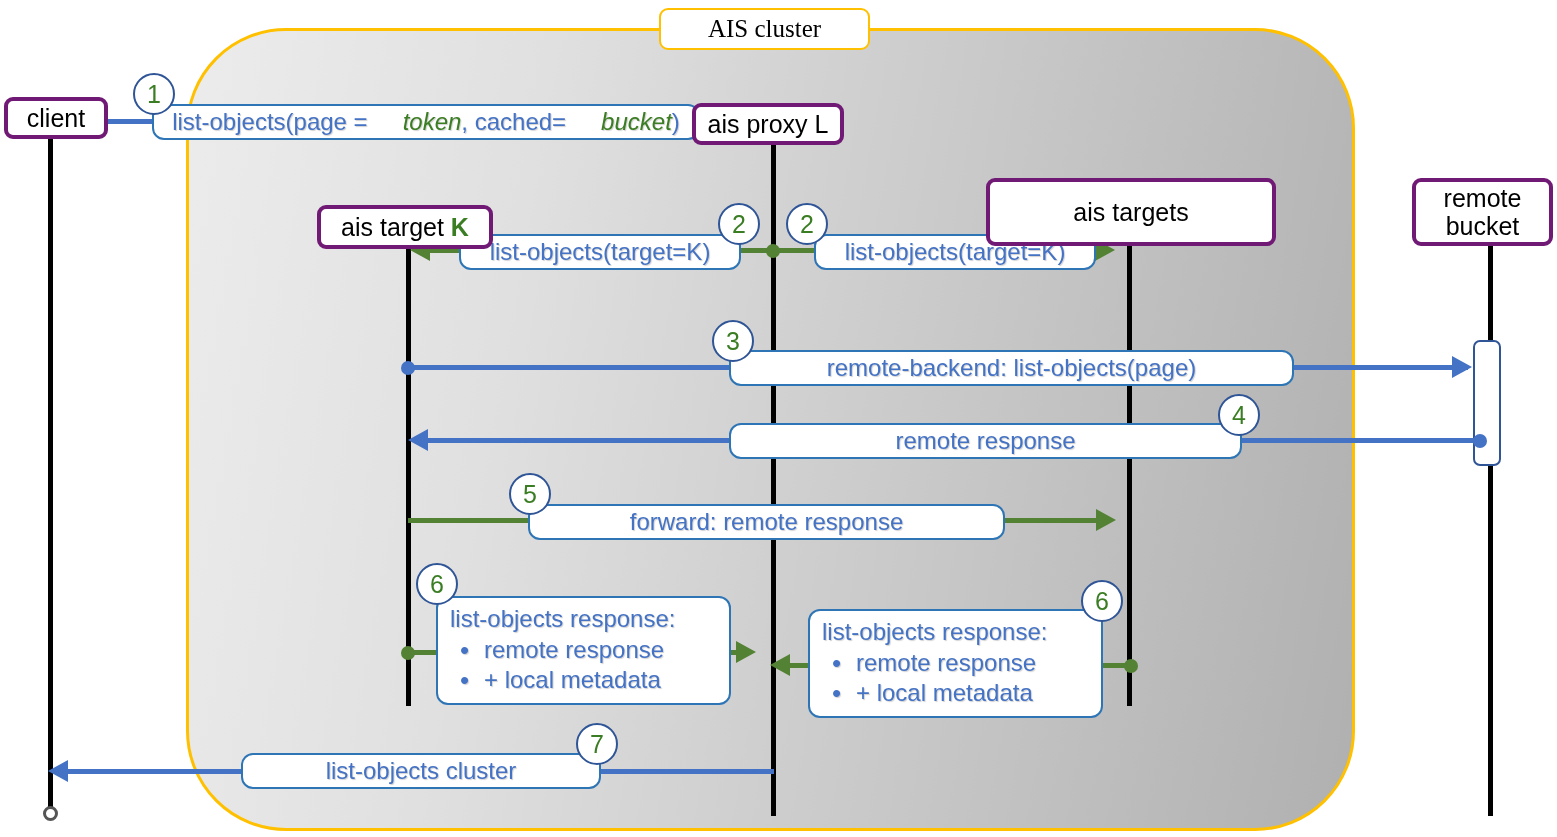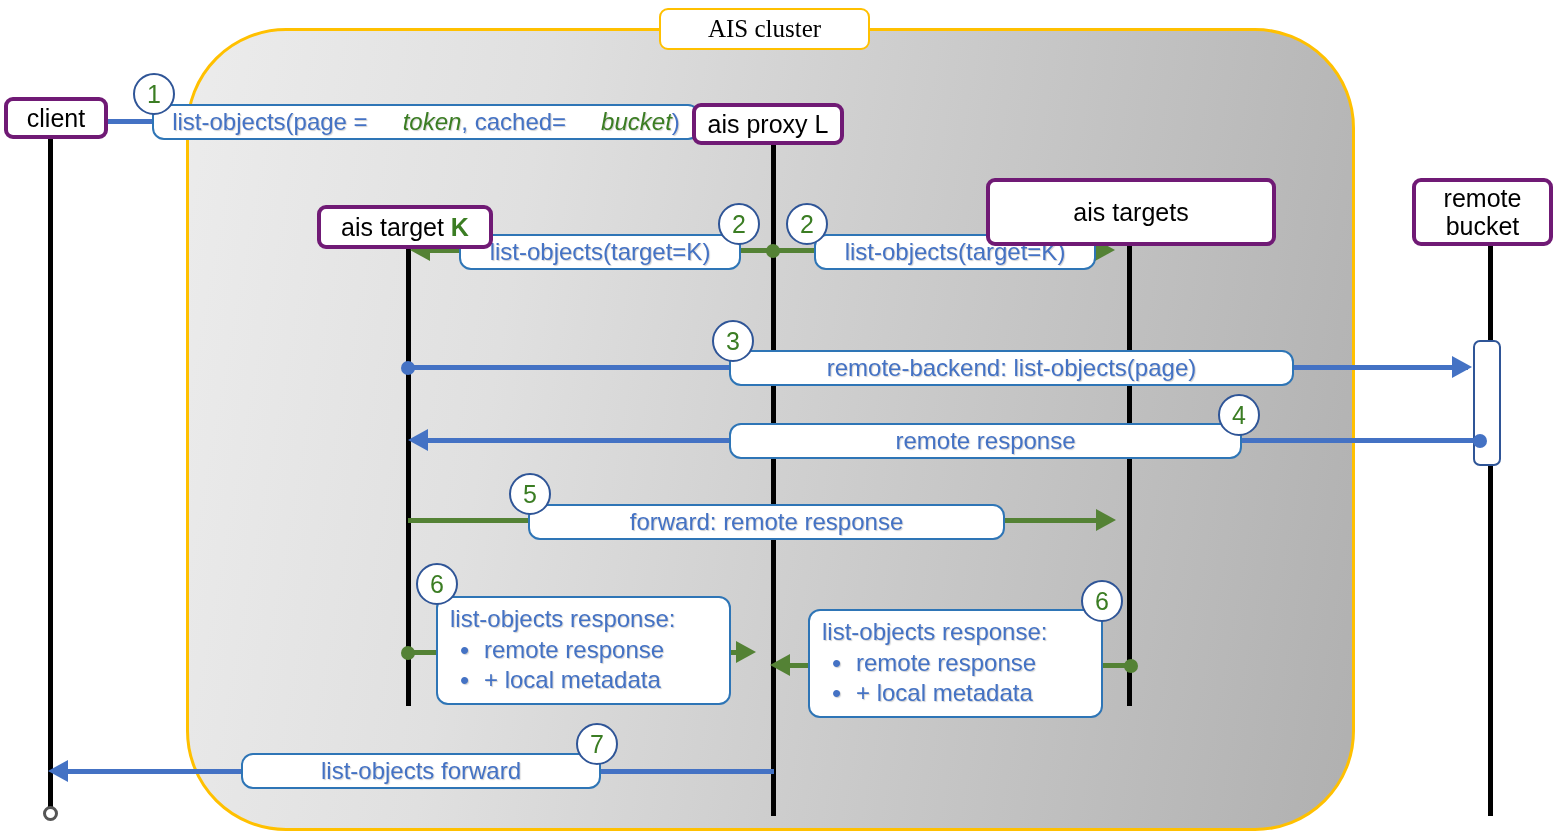--- a/index.html
+++ b/index.html
@@ -229,16 +229,16 @@
     <div>list-objects response:</div>
     <ul class="bullets">
       <li>remote response</li>
       <li>+ local metadata</li>
     </ul>
   </div>
   <div class="badge" style="left:1081px;top:580px;">6</div>
 
   <div class="mline blue" style="left:68px;top:769px;width:706px;"></div>
   <div class="ahead left blue" style="left:48px;top:760px;"></div>
-  <div class="msgbox" style="left:241px;top:753px;width:360px;height:36px;">list-objects forward</div>
+  <div class="msgbox" style="left:241px;top:753px;width:360px;height:36px;">list-objects cluster</div>
   <div class="badge" style="left:576px;top:723px;">7</div>
 
 </div>
 
 </body></html>

